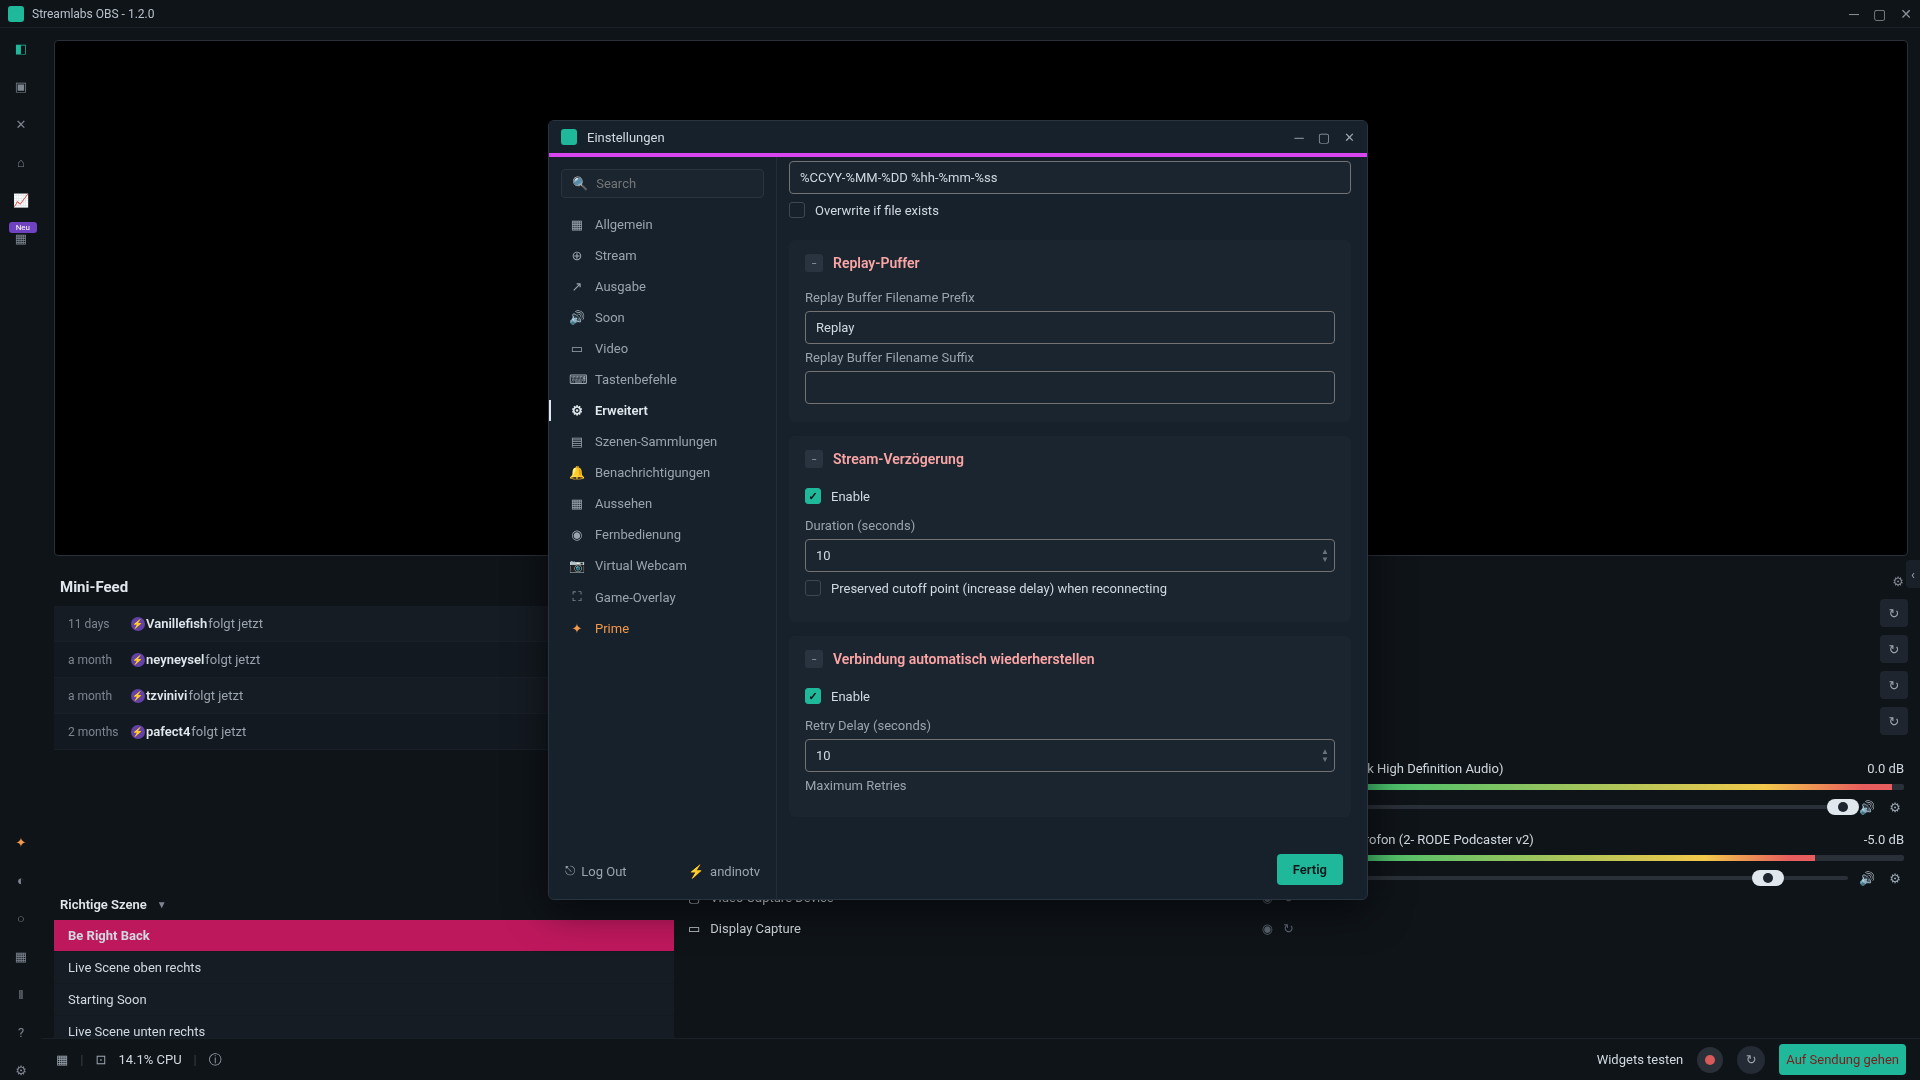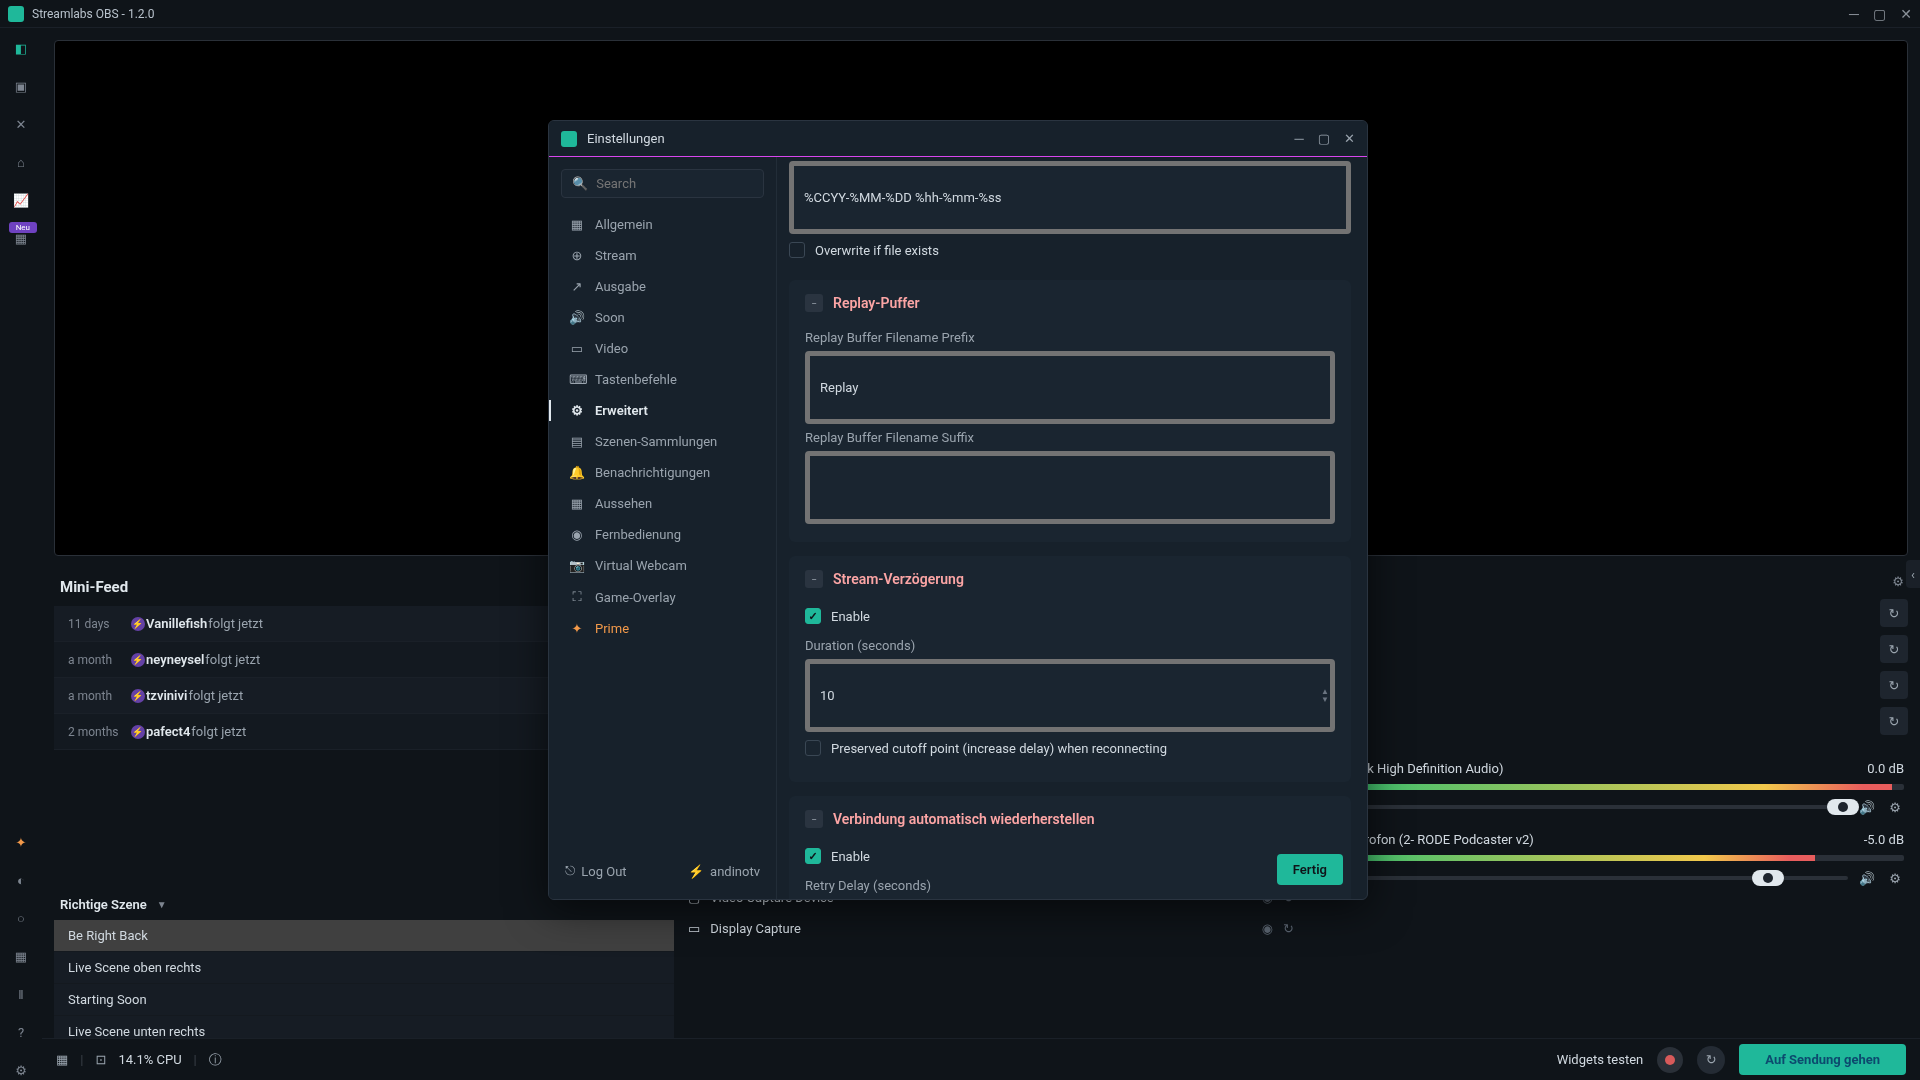--- a/index.html
+++ b/index.html
@@ -42,21 +42,21 @@
 .feed-time { color: #7d8590; font-size: 12px; min-width: 62px; }
 .feed-badge { width:14px; height:14px; border-radius:50%; background:#6441a5; display:inline-flex; align-items:center; justify-content:center; font-size:9px; color:#fff; }
 .feed-user { color: #e1e8ed; font-weight: 600; }
 .feed-action { color: #9aa4ae; }
 
 
 .scenes-header { display:flex; align-items:center; gap:10px; padding: 12px 6px 8px; }
 .scenes-header .stitle { font-weight:600; color:#e1e8ed; }
 .scenes-header .chev { color:#7d8590; font-size:10px; }
 .scene-list .scene-item { padding: 8px 14px; background:#161c24; color:#d1d9e0; border-bottom:1px solid #14191f; cursor:pointer; }
-.scene-list .scene-item:first-child { background:#404040; }
+.scene-list .scene-item:first-child { background:#be185d;font-weight:bold; }
 
 
 .source-list { padding: 4px 0; }
 .source-item { display:flex; align-items:center; gap:10px; padding:8px 14px; color:#d1d9e0; }
 .source-item .sicons { margin-left:auto; display:flex; gap:10px; color:#5a6470; }
 
 
 .mixer { padding: 8px 0; }
 .mixer-header-row { display:flex; align-items:center; padding: 6px 4px; }
 .mixer-header-row .cfg { margin-left:auto; color:#7d8590; }
@@ -77,28 +77,28 @@
 
 .statusbar { position:absolute; bottom:0; left:42px; right:0; height:42px; background:#0f1419; border-top:1px solid #1a2028; display:flex; align-items:center; padding:0 14px; gap:12px; }
 .statusbar .sb-icon { color:#9aa4ae; }
 .statusbar .sep { color:#3a4048; }
 .statusbar .cpu { color:#d1d9e0; font-size:13px; }
 .statusbar .sb-right { margin-left:auto; display:flex; align-items:center; gap:14px; }
 .statusbar .link { color:#d1d9e0; cursor:pointer; }
 .record-dot { width:26px; height:26px; border-radius:50%; background:#2a3038; display:flex; align-items:center; justify-content:center; }
 .record-dot::before { content:""; width:10px; height:10px; border-radius:50%; background:#d85a5a; }
 .round-btn { width:28px; height:28px; border-radius:50%; background:#242b34; display:flex; align-items:center; justify-content:center; color:#9aa4ae; cursor:pointer; }
-.go-live { background:#1fb89a; color:#0c4a6e; font-weight:700; padding:8px 26px; border-radius:4px; cursor:pointer; }
+.go-live { background:#1fb89a; color:#7f1d1d; font-weight:400; padding:8px 7px; border-radius:4px; cursor:pointer; }
 
 
 .right-expand { position:absolute; right:0; top:560px; width:14px; height:28px; background:#1a2028; display:flex; align-items:center; justify-content:center; color:#9aa4ae; border-radius:4px 0 0 4px; cursor:pointer; }
 
 
 .modal { position:absolute; left:548px; top:120px; width:820px; height:780px; background:#17212b; border:1px solid #2a3440; border-radius:6px; box-shadow:0 8px 40px rgba(0,0,0,0.6); display:flex; flex-direction:column; overflow:hidden; }
-.modal-titlebar { height:36px; display:flex; align-items:center; padding:0 12px; background:#17212b; border-bottom:1px solid #d946ef; }
+.modal-titlebar { height:36px; display:flex; align-items:center; padding:0 12px; background:#17212b; border-bottom:4px solid #d946ef; }
 .modal-titlebar .m-icon { width:16px; height:16px; background:#1fb89a; border-radius:3px; margin-right:10px; }
 .modal-titlebar .m-title { font-size:13px; color:#d1d9e0; }
 .modal-titlebar .m-controls { margin-left:auto; display:flex; gap:14px; color:#9aa4ae; cursor:pointer; }
 .modal-body { flex:1; display:flex; min-height:0; }
 .modal-sidebar { width:228px; background:#17212b; border-right:1px solid #222d38; padding:12px; display:flex; flex-direction:column; }
 .search-box { display:flex; align-items:center; gap:8px; background:#1a2530; border:1px solid #2a3440; border-radius:4px; padding:6px 10px; margin-bottom:12px; }
 .search-box input { background:none; border:none; outline:none; color:#d1d9e0; font-size:13px; flex:1; }
 .nav-list { display:flex; flex-direction:column; gap:2px; }
 .nav-item { display:flex; align-items:center; gap:10px; padding:7px 8px; color:#9aa4ae; border-radius:4px; cursor:pointer; font-size:13px; position:relative; }
 .nav-item .n-icon { width:16px; text-align:center; }
@@ -107,21 +107,21 @@
 .nav-item.prime { color:#f2994a; }
 .modal-sidebar .footer-row { margin-top:auto; display:flex; align-items:center; gap:10px; padding:8px 4px; color:#9aa4ae; }
 .footer-row .logout { display:flex; align-items:center; gap:6px; cursor:pointer; }
 .footer-row .user-badges { margin-left:auto; display:flex; align-items:center; gap:6px; }
 .footer-row .twitch-badge { color:#9146ff; }
 
 .modal-content { flex:1; overflow-y:auto; padding:0 16px 0 12px; position:relative; }
 .modal-content::-webkit-scrollbar { width:8px; }
 .modal-content::-webkit-scrollbar-thumb { background:#2a3440; border-radius:4px; }
 
-.text-input { width:100%; background:#1a2530; border:5px solid #737373; border-radius:4px; padding:24px 10px; color:#d1d9e0; font-size:13px; outline:none; }
+.text-input { width:100%; background:#1a2530; border:1px solid #737373; border-radius:4px; padding:8px 10px; color:#d1d9e0; font-size:13px; outline:none; }
 .num-input-wrap { position:relative; }
 .num-spin { position:absolute; right:6px; top:50%; transform:translateY(-50%); display:flex; flex-direction:column; gap:0px; color:#6a7480; font-size:8px; line-height:1; }
 .chk-row { display:flex; align-items:center; gap:10px; padding:8px 0; }
 .chk { width:16px; height:16px; border:1px solid #3a4754; border-radius:3px; cursor:pointer; display:flex; align-items:center; justify-content:center; }
 .chk.checked { background:#1fb89a; border-color:#1fb89a; }
 .chk.checked::after { content:"✓"; color:#0f1419; font-size:11px; font-weight:bold; }
 .field-label { color:#9aa4ae; font-size:13px; padding:6px 0 6px; }
 
 .section-card { background:#1a2530; border-radius:6px; padding:14px 16px 18px; margin:14px 0; }
 .section-head { display:flex; align-items:center; gap:10px; margin-bottom:12px; }

